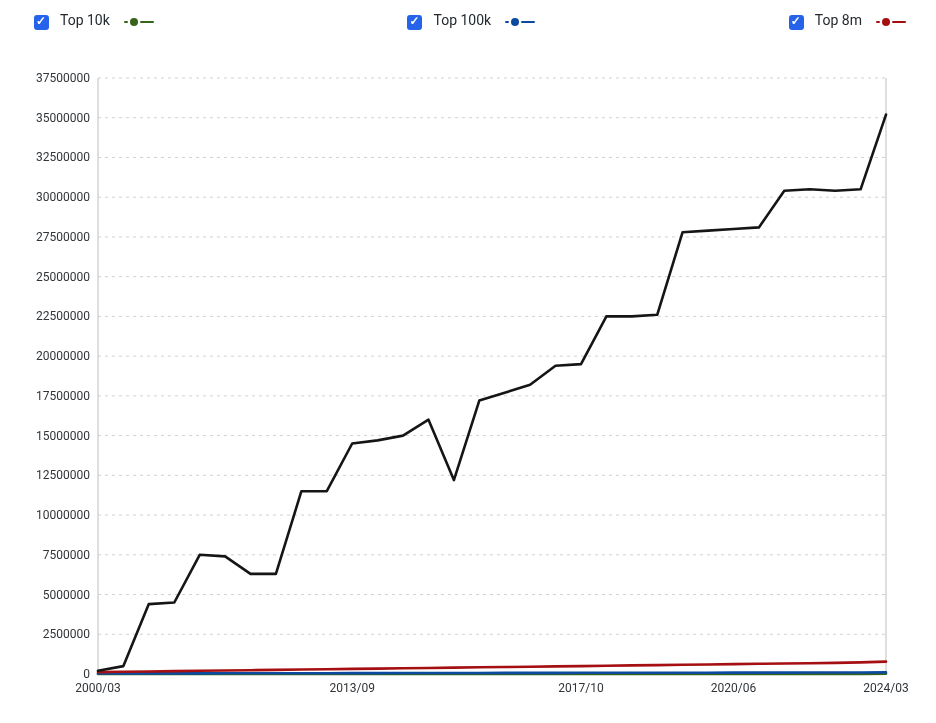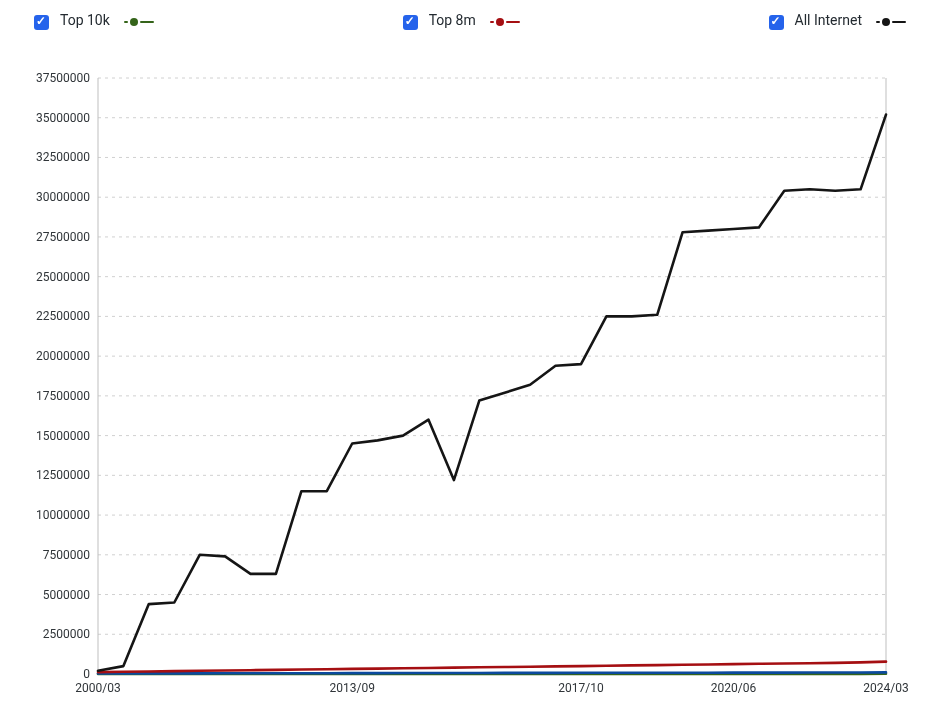--- a/index.html
+++ b/index.html
@@ -28,34 +28,34 @@
       <input class="cb" type="checkbox" checked="" style="">
       <span>Top 10k</span>
       <span class="sw">
         <span class="sw-dash" style="background:#35641a;width:4px"></span>
         <span class="sw-dot" style="background:#35641a"></span>
         <span class="sw-dash" style="background:#35641a;width:14px"></span>
       </span>
     </label>
     <label class="leg-item">
       <input class="cb" type="checkbox" checked="" style="">
+      <span>Top 100k</span>
+      <span class="sw">
+        <span class="sw-dash" style="background:#0b4a9e;width:4px"></span>
+        <span class="sw-dot" style="background:#0b4a9e"></span>
+        <span class="sw-dash" style="background:#0b4a9e;width:14px"></span>
+      </span>
+    </label>
+    <label class="leg-item">
+      <input class="cb" type="checkbox" checked="" style="">
       <span>Top 8m</span>
       <span class="sw">
         <span class="sw-dash" style="background:#a50f12;width:4px"></span>
         <span class="sw-dot" style="background:#a50f12"></span>
         <span class="sw-dash" style="background:#a50f12;width:14px"></span>
-      </span>
-    </label>
-    <label class="leg-item">
-      <input class="cb" type="checkbox" checked="" style="">
-      <span>All Internet</span>
-      <span class="sw">
-        <span class="sw-dash" style="background:#151515;width:4px"></span>
-        <span class="sw-dot" style="background:#151515"></span>
-        <span class="sw-dash" style="background:#151515;width:14px"></span>
       </span>
     </label>
   </div>
 
   <div class="chart-area">
     <svg id="chart-svg" width="916" height="636">
         <line x1="88" x2="876" y1="606" y2="606" class="axis-solid"></line>
         <text x="80" y="610" text-anchor="end" class="axis-label">0</text>
         <line x1="88" x2="876" y1="566.2666666666667" y2="566.2666666666667" class="grid-line"></line>
         <text x="80" y="570.2666666666667" text-anchor="end" class="axis-label">2500000</text>

